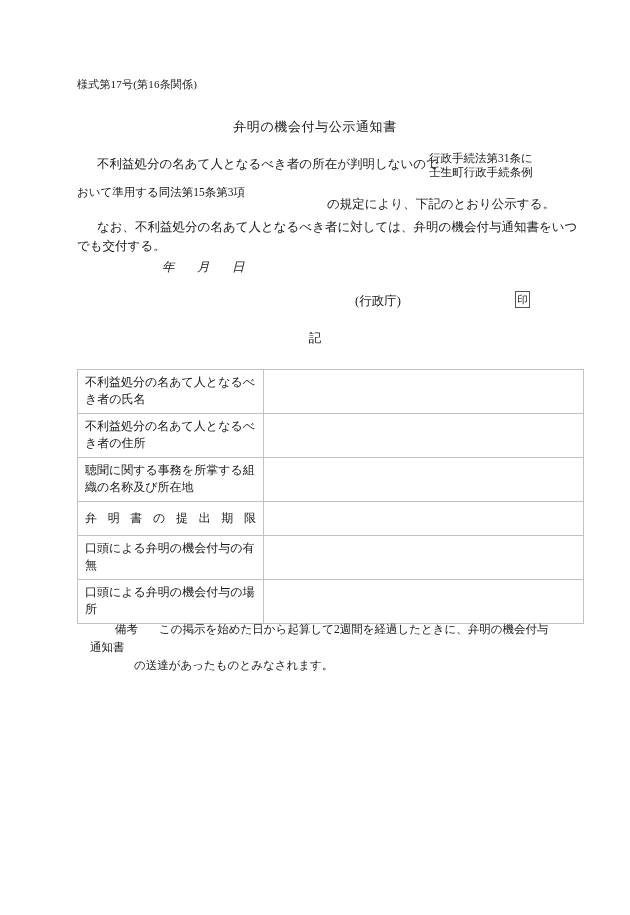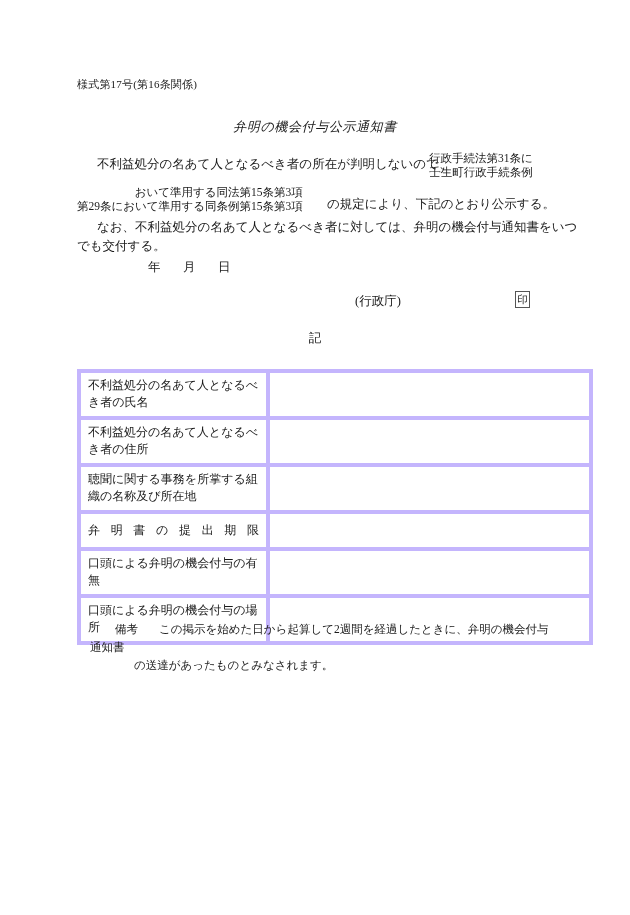--- a/index.html
+++ b/index.html
@@ -37,21 +37,20 @@
 
   
   .doc-title {
     position: absolute;
     left: 0;
     top: 118px;
     width: 630px;
     text-align: center;
     font-size: 13px;
     letter-spacing: 0.6px;
-    font-style: italic;
   }
 
   
   .body-block {
     position: absolute;
     left: 77px;
     top: 155px;
     width: 480px;
     font-size: 12.5px;
     line-height: 1.55;
@@ -97,24 +96,25 @@
     white-space: nowrap;
   }
   .line-4 {
     position: absolute;
     left: 0px;
     top: 82px;
     white-space: nowrap;
   }
   .date-line {
     position: absolute;
-    left: 71px;
+    left: 85px;
     top: 103px;
     white-space: nowrap;
     letter-spacing: 0.5px;
+    font-style: italic;
   }
   .date-line .sp { display: inline-block; width: 22px; }
 
   
   .agency-row {
     position: absolute;
     left: 355px;
     top: 293px;
     width: 200px;
     font-size: 12.5px;
@@ -152,21 +152,21 @@
   .form-table {
     position: absolute;
     left: 77px;
     top: 369px;
     width: 476px;
     border-collapse: collapse;
     table-layout: fixed;
     font-size: 12px;
   }
   .form-table td {
-    border: 4px solid #c4b5fd;
+    border: 1px solid #c4b5fd;
     padding: 4px 7px 5px 7px;
     vertical-align: top;
     line-height: 1.42;
   }
   .form-table td.label {
     width: 171px;
   }
   .form-table td.value {
     width: 305px;
   }
@@ -213,21 +213,20 @@
 
     <span class="line-1">不利益処分の名あて人となるべき者の所在が判明しないので、</span>
 
     <span class="stack stack-a">
       <span class="top">行政手続法第31条に</span>
       <span class="bot">壬生町行政手続条例</span>
     </span>
 
     <span class="stack stack-b">
       <span class="top">おいて準用する同法第15条第3項</span>
-      <span class="bot">第29条において準用する同条例第15条第3項</span>
     </span>
 
     <span class="line-2-tail">の規定により、下記のとおり公示する。</span>
 
     <span class="line-3">なお、不利益処分の名あて人となるべき者に対しては、弁明の機会付与通知書をいつ</span>
     <span class="line-4">でも交付する。</span>
 
     <span class="date-line">
       <span>年</span><span class="sp"></span><span>月</span><span class="sp"></span><span>日</span>
     </span>

